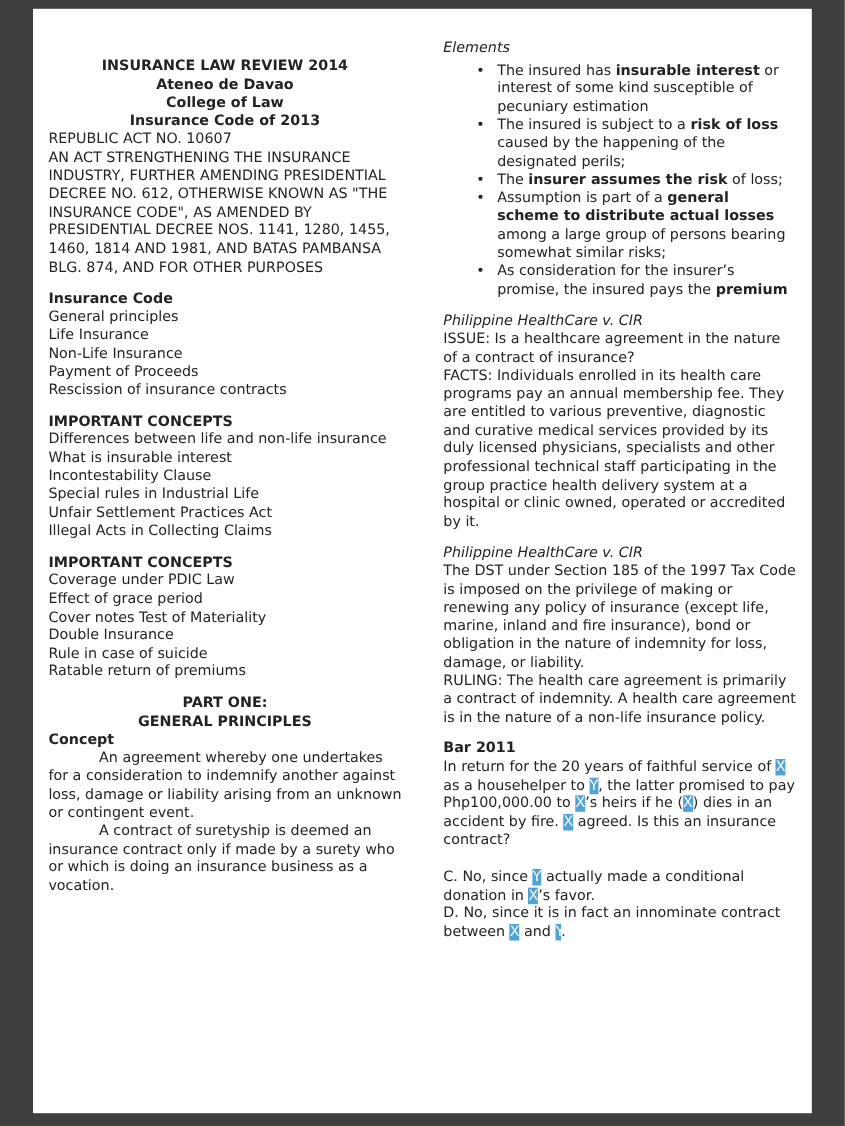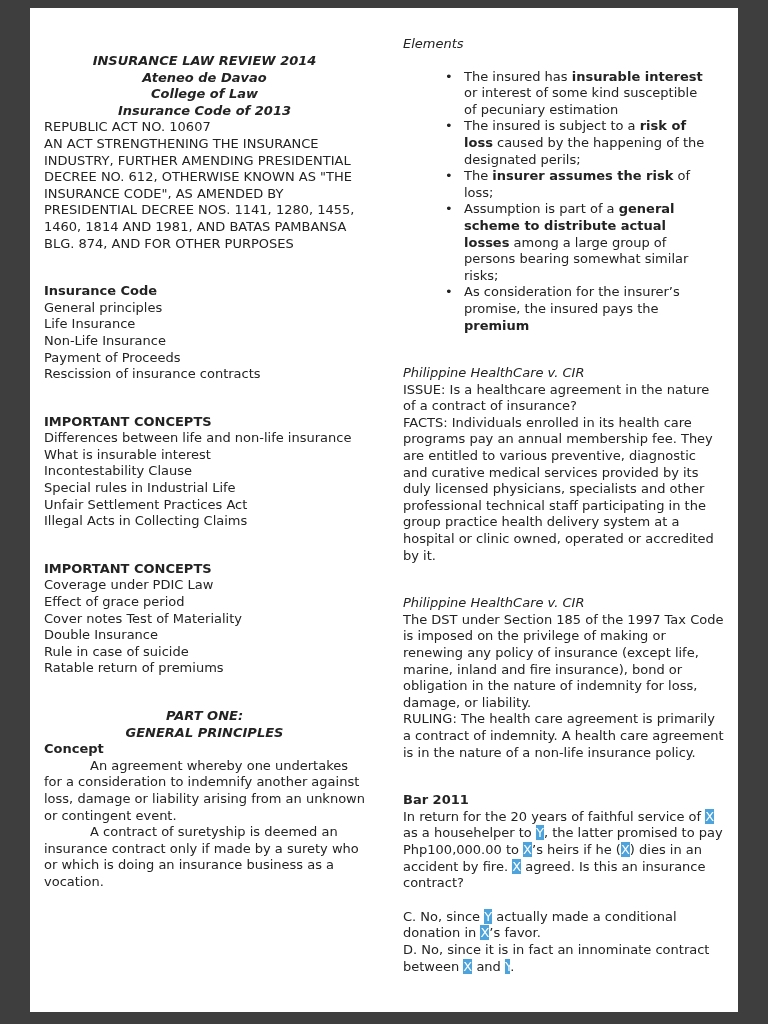--- a/index.html
+++ b/index.html
@@ -15,28 +15,28 @@
     background: var(--page-background, #ffffff);
     box-sizing: border-box;
     padding: 28px 14px 24px 14px;
     display: flex; gap: 38px;
     color: var(--text, #232323);
     font-size: 13px; line-height: 16.6px;
     overflow: hidden;
   }
   .col { width: 321px; flex: 0 0 321px; }
   .col-left { padding-top: 17px; }
-  .center-bold { text-align: center; font-weight: bold; font-style: italic; }
+  .center-bold { text-align: center; font-weight: bold; }
   .b { font-weight: bold; }
   .hl { background: var(--highlight, #4da3dc); color: var(--highlight-text, #ffffff); }
-  .section { margin-top: 31px; }
+  .section { margin-top: 12px; }
   .heading { font-weight: bold; }
   .heading-italic { font-weight: normal; font-style: italic; }
   .indent-para { text-indent: 46px; }
-  .bullets { list-style: none; margin: 16px; padding: 0; }
+  .bullets { list-style: none; margin: 4px; padding: 0; }
   .bullets li { position: relative; padding-left: 45px; }
   .bullets li::before { content: "\2022"; position: absolute; left: 26px; }
   .bar-answers { margin-top: 17px; }
 </style>
 </head>
 <body>
 
 <div class="viewer">
   <div class="page">
 

